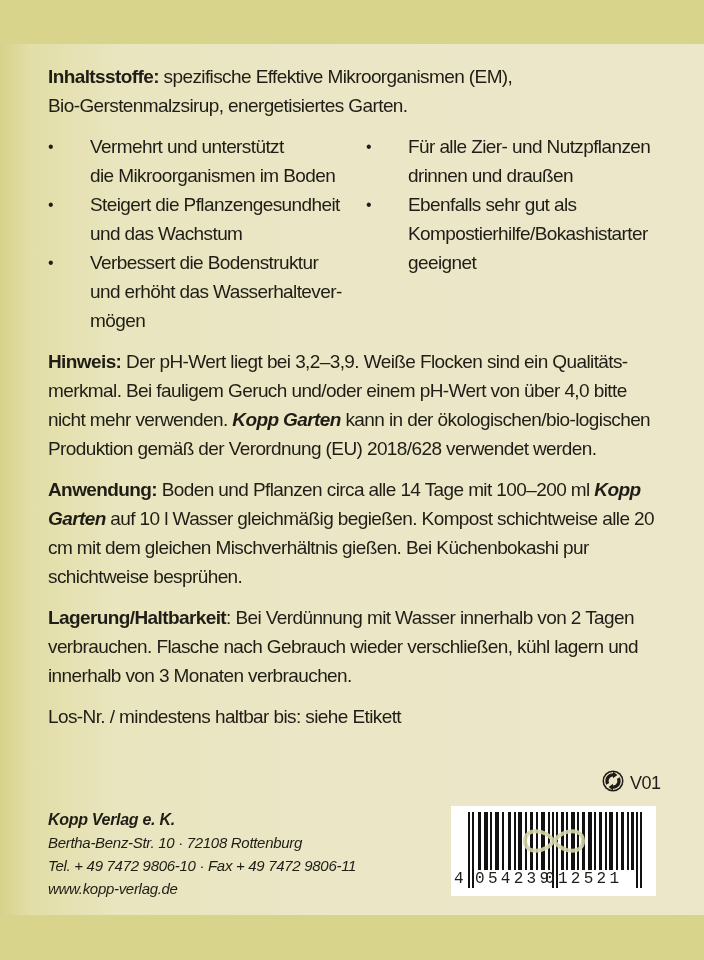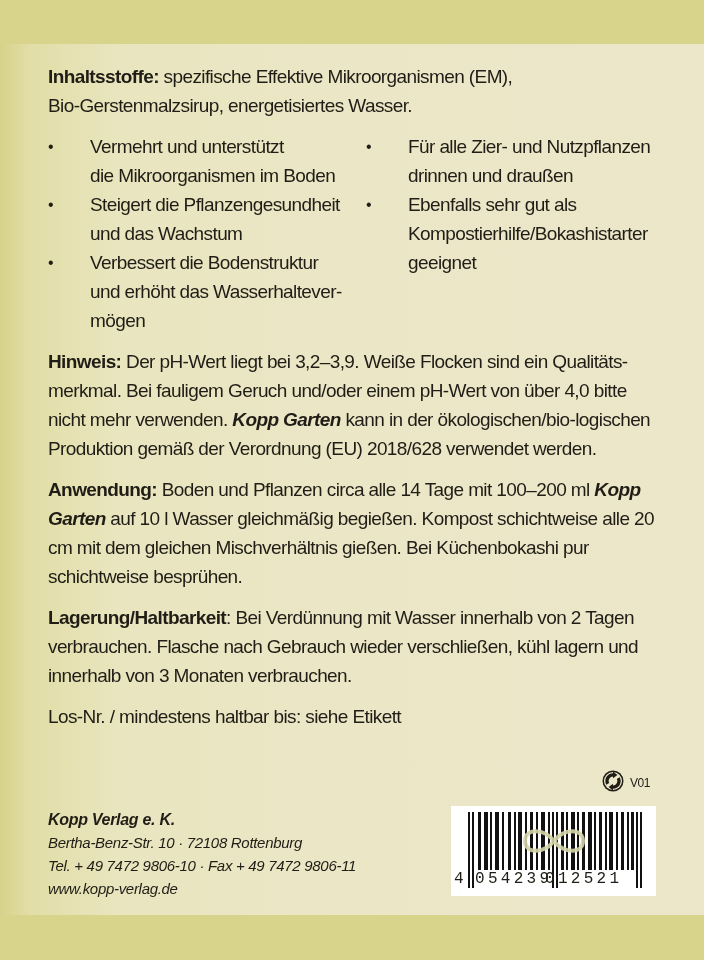--- a/index.html
+++ b/index.html
@@ -32,21 +32,21 @@
   .bullet-col.right { width: 300px; margin-left: 0; }
   .bullet { display: flex; margin-bottom: 0px; }
   .bullet .dot { width: 14px; flex: 0 0 14px; font-size: 16px; }
   .bullet .txt { flex: 1; white-space: pre-line; margin-left: 28px; }
 
   .lot { margin-top: 2px; }
 
   .recycle {
     position: absolute; left: 602px; top: 770px; display: flex; align-items: center;
   }
-  .recycle .v { font-size: 12px; margin-left: 6px; letter-spacing: -0.5px; }
+  .recycle .v { font-size: 18px; margin-left: 6px; letter-spacing: -0.5px; }
 
   .publisher {
     position: absolute; left: 48px; top: 808px; font-size: 15px; line-height: 23px; letter-spacing: -0.3px; font-style: italic;
   }
   .publisher .name { font-weight: bold; font-size: 16px; }
 
   .barcode {
     position: absolute; left: 451px; top: 806px; width: 205px; height: 90px; background: #ffffff;
   }
   .barcode svg { position: absolute; left: 0; top: 0; }
@@ -64,21 +64,21 @@
 <div class="top-band"></div>
 <div class="panel"></div>
 <div class="bottom-band"></div>
 
 <div class="content">
 
   <div class="section">
     <p>
       <b>Inhaltsstoffe:</b><span> spezifische Effektive Mikroorganismen (EM),</span>
     </p>
-    <p>Bio-Gerstenmalzsirup, energetisiertes Wasser.</p>
+    <p>Bio-Gerstenmalzsirup, energetisiertes Garten.</p>
   </div>
 
   <div class="bullets">
     <div class="bullet-col">
       <div class="bullet">
         <span class="dot">•</span>
         <span class="txt">Vermehrt und unterstützt
 die Mikroorganismen im Boden</span>
       </div>
       <div class="bullet">

